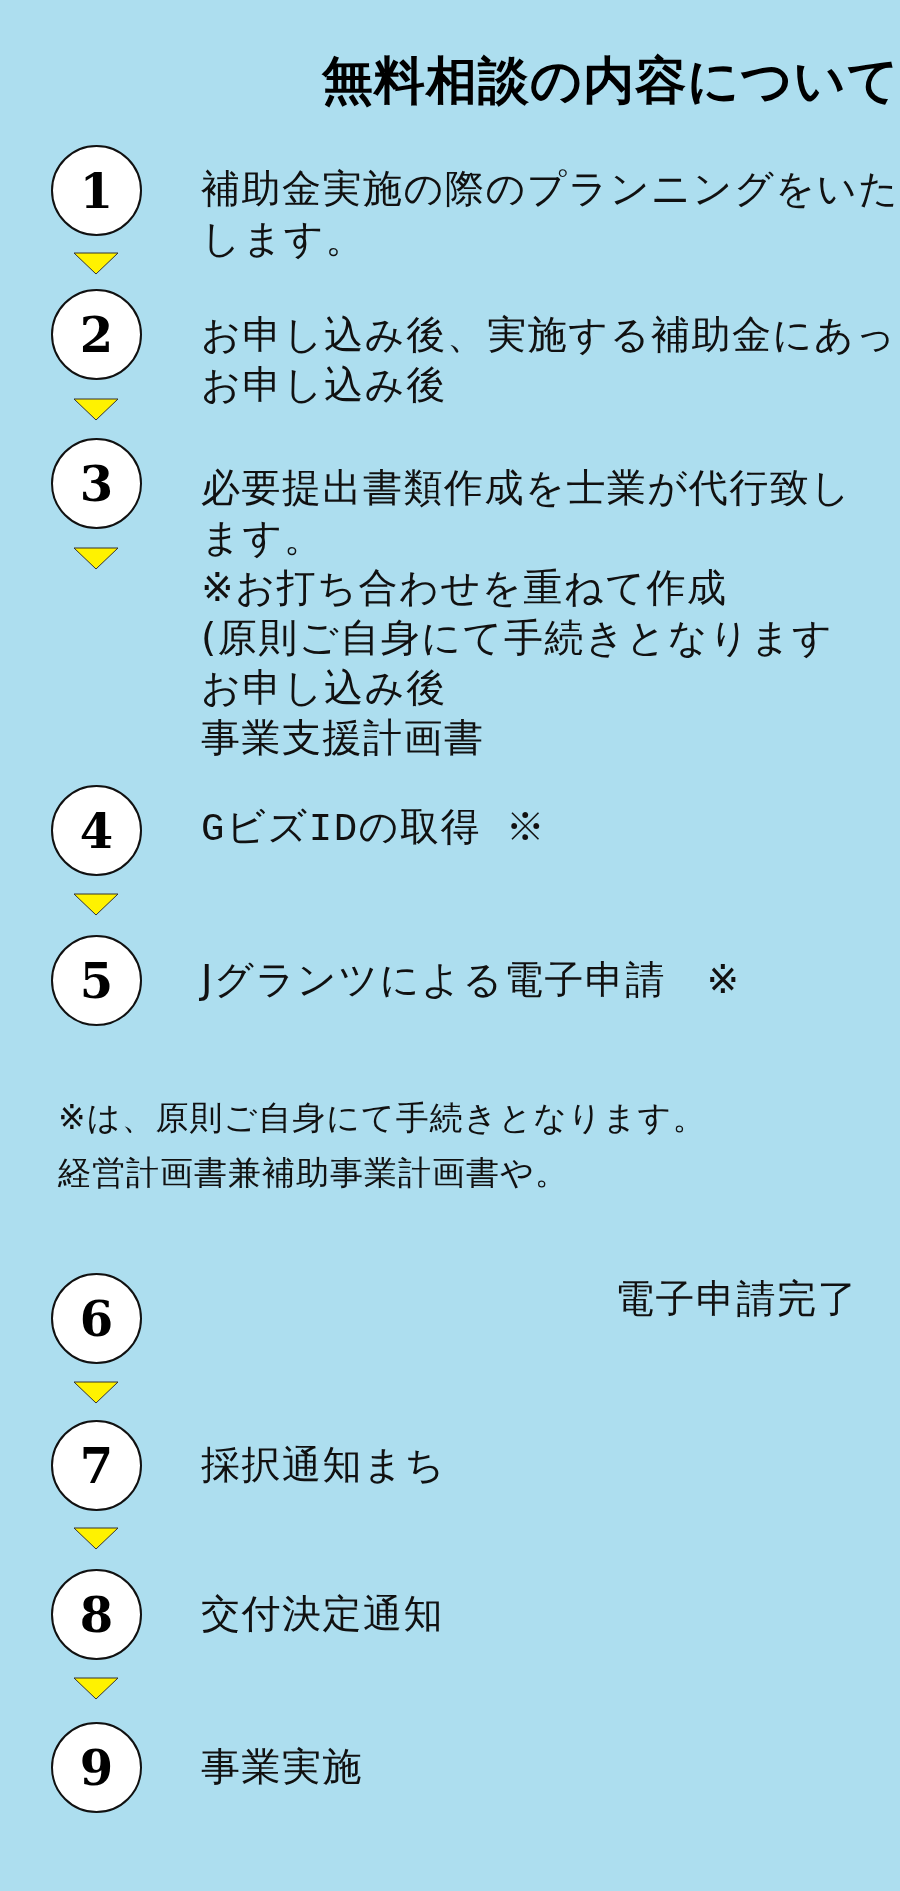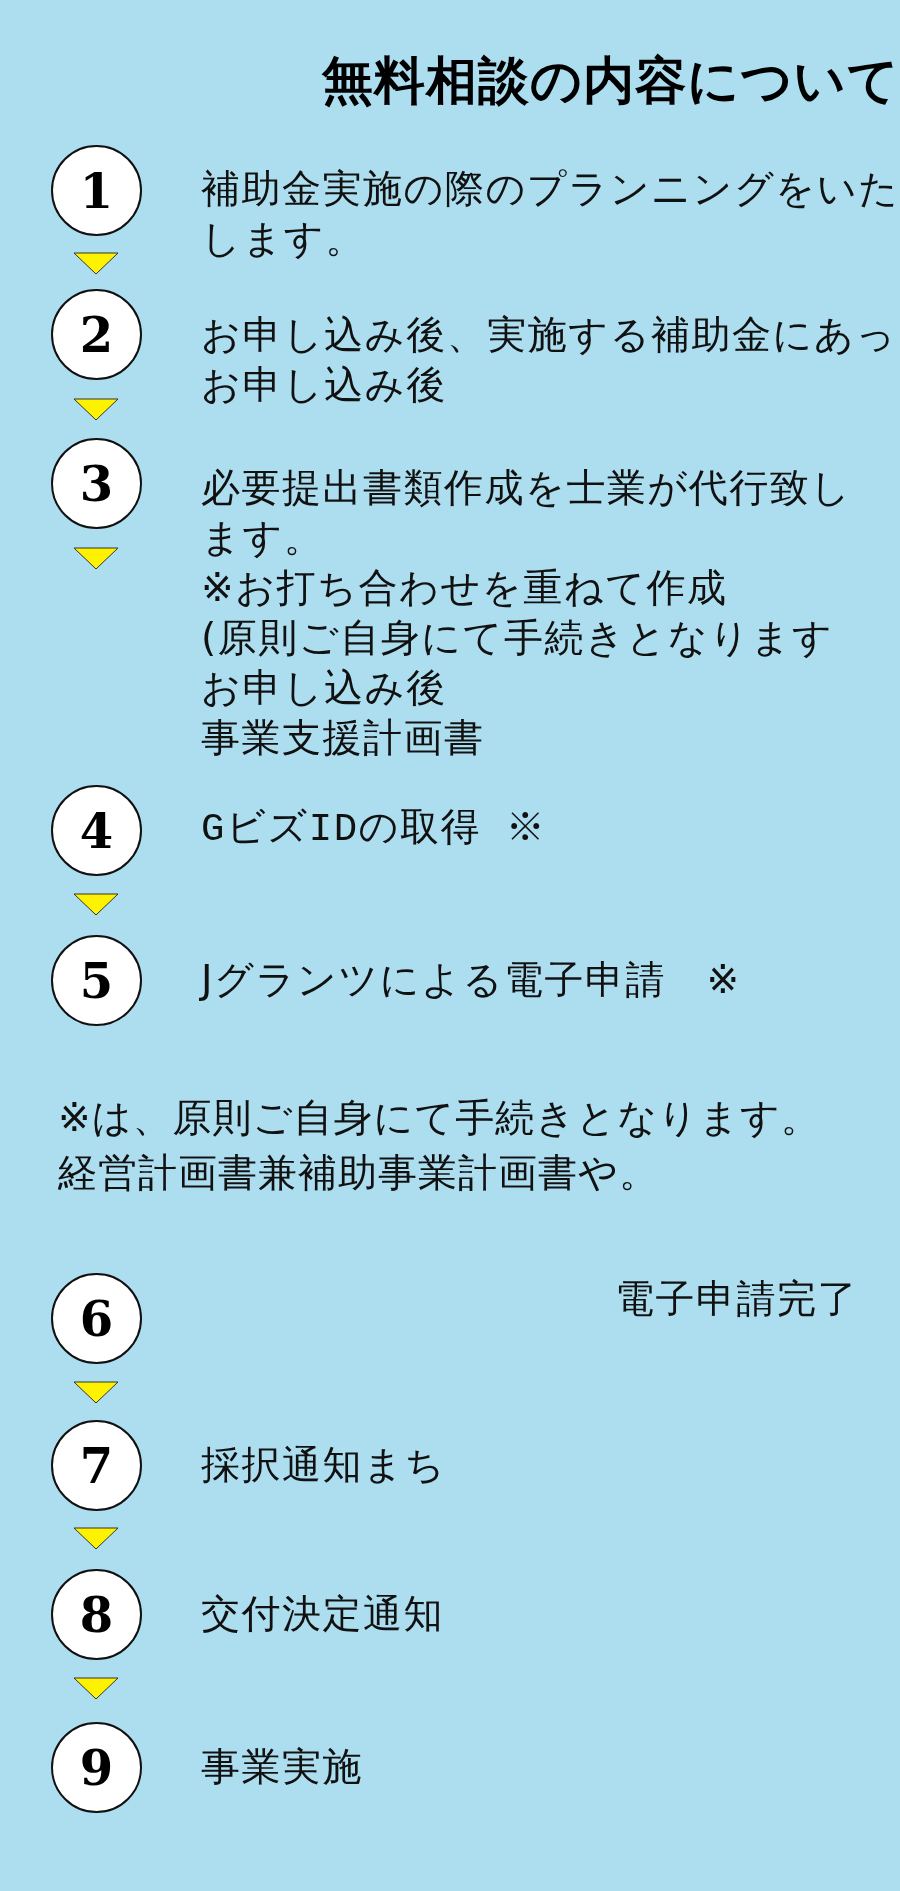--- a/index.html
+++ b/index.html
@@ -30,21 +30,21 @@
   }
   .tri svg { display: block; }
   .step-text {
     position: absolute; left: 158px; width: 700px;
     font-size: 39px; line-height: 50px; letter-spacing: 1.5px;
     white-space: nowrap;
   }
   .step-text .line { display: block; margin-left: 43px; }
   .note {
     position: absolute; left: 58px; top: 1090px; width: 820px;
-    font-size: 39px; line-height: 55px; letter-spacing: 1px;
+    font-size: 33px; line-height: 55px; letter-spacing: 1px;
     white-space: nowrap;
   }
   .note .line { display: block; }
 </style>
 </head>
 <body>
 
 <div class="title">無料相談の内容について</div>
 
 <div class="circle" style="top:145px;">

